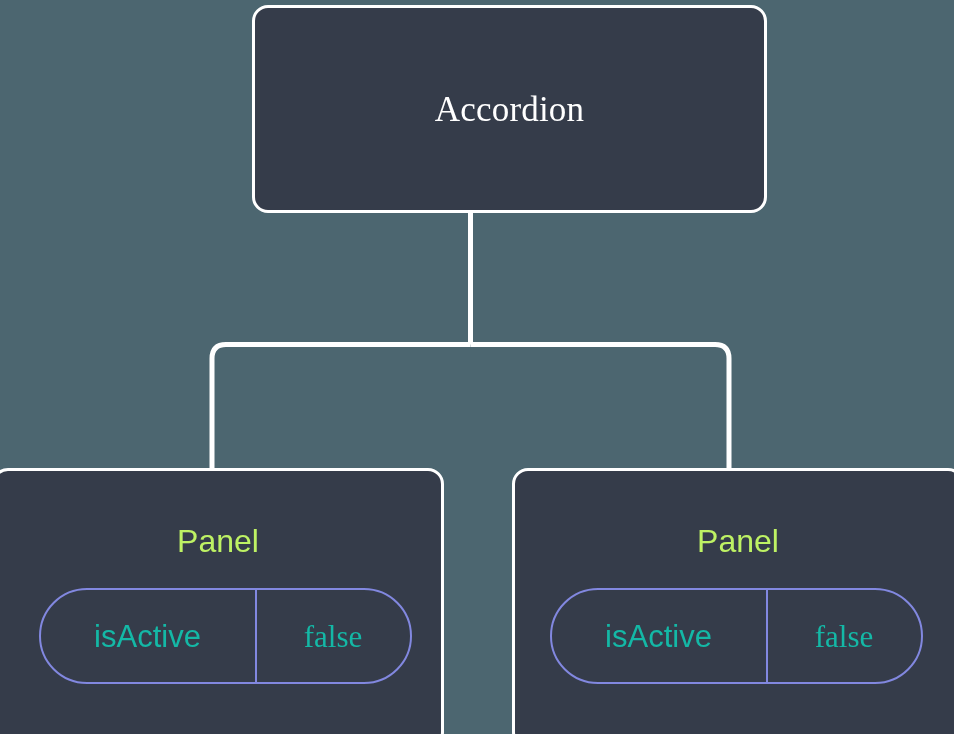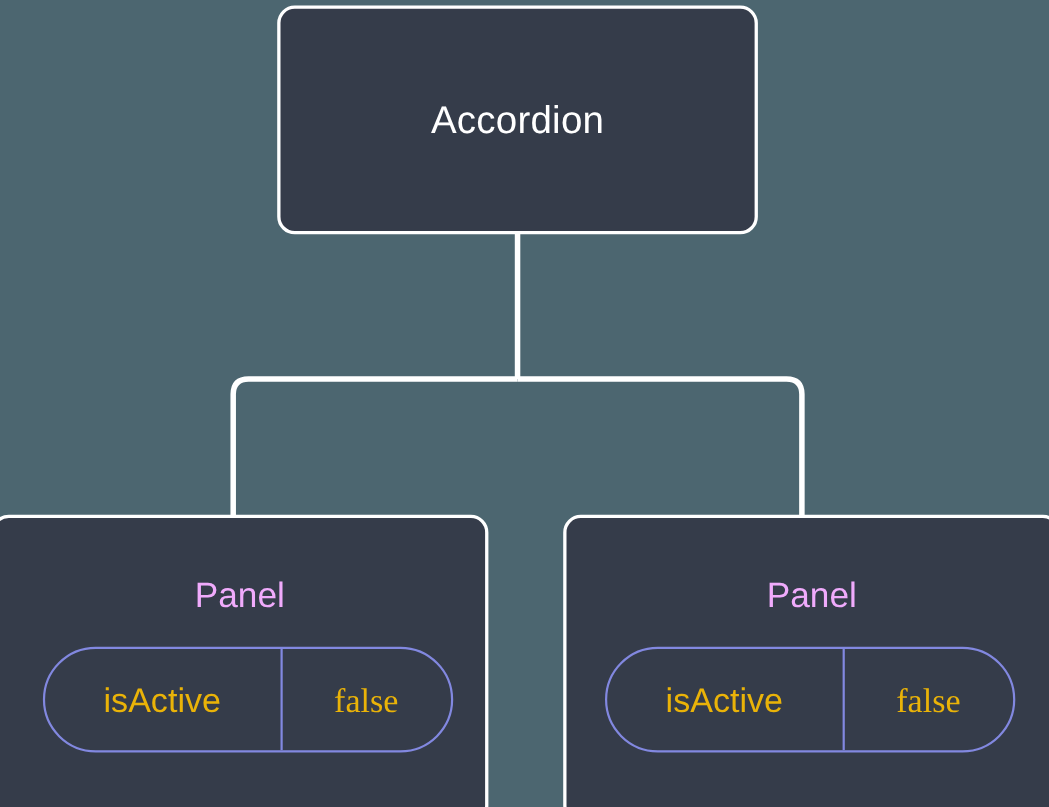--- a/index.html
+++ b/index.html
@@ -35,25 +35,26 @@
     box-sizing: border-box;
     background: #353c4a;
     border: 3px solid #ffffff;
     border-radius: 16px;
     z-index: 2;
   }
 
   .node-root {
     left: 252px;
     top: 5px;
-    width: 437px;
+    width: 515px;
     height: 208px;
     display: flex;
     align-items: center;
     justify-content: center;
+    font-family: Liberation Serif, serif;
   }
 
   .node-title-root {
     color: #ffffff;
     font-size: 35px;
     font-weight: 400;
     letter-spacing: 0.2px;
     line-height: 1;
   }
 
@@ -69,21 +70,21 @@
     left: -8px;
     width: 452px;
   }
 
   .node-panel-right {
     left: 512px;
     width: 452px;
   }
 
   .node-title-panel {
-    color: #f0abfc;
+    color: #bef264;
     font-size: 32px;
     font-weight: 400;
     line-height: 1;
     margin-top: 54px;
   }
 
   
   .prop-pill {
     box-sizing: border-box;
     margin-top: 31px;
@@ -93,21 +94,21 @@
     display: flex;
     align-items: stretch;
     overflow: hidden;
   }
 
   .prop-key,
   .prop-value {
     display: flex;
     align-items: center;
     justify-content: center;
-    color: #eab308;
+    color: #14b8a6;
     font-size: 31px;
     font-weight: 400;
     line-height: 1;
     white-space: nowrap;
   }
 
   .prop-key {
     width: 214px;
     border-right: 2px solid #8288e0;
   }

